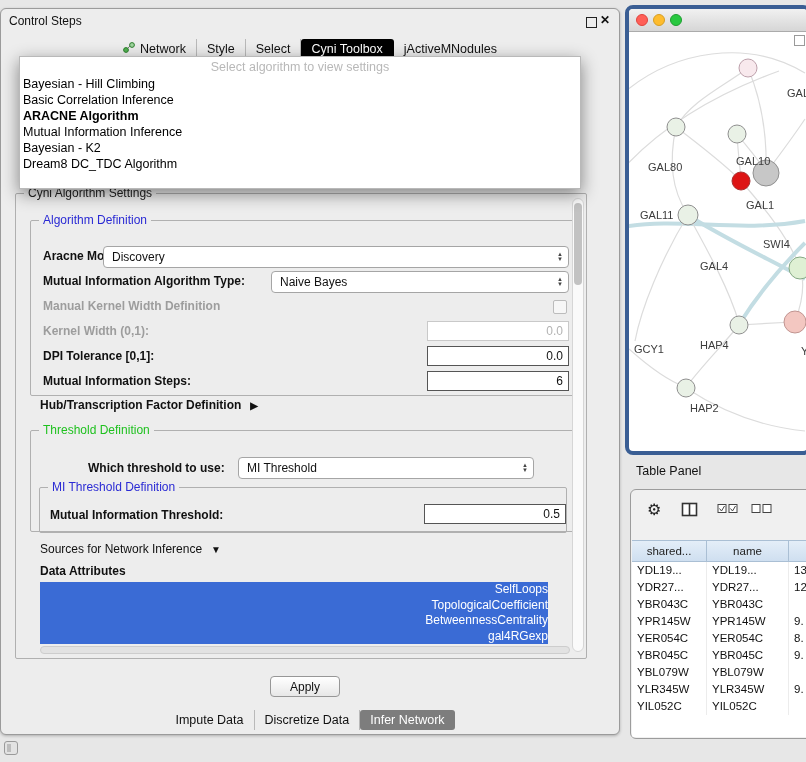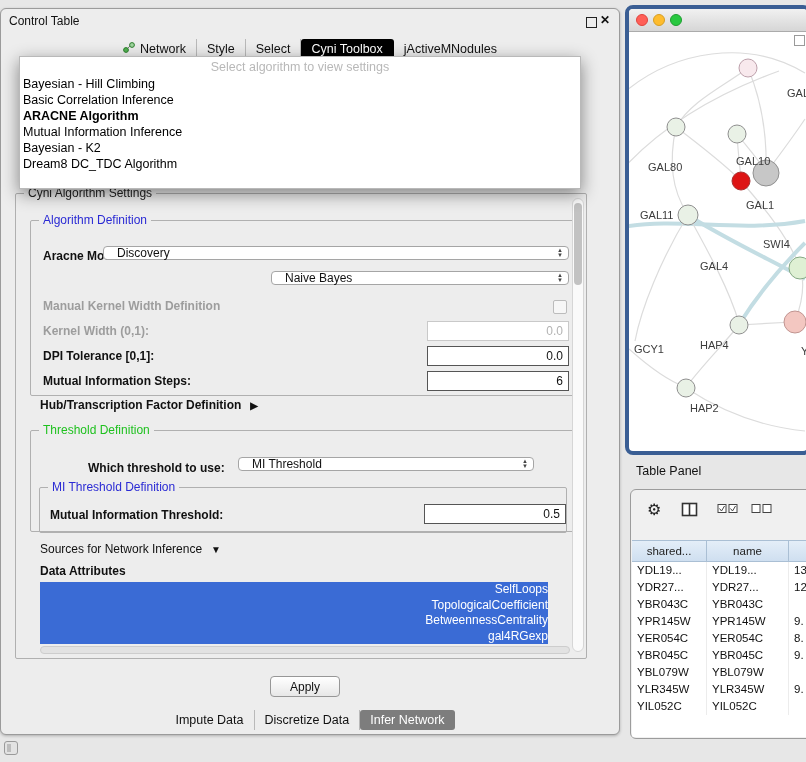--- a/index.html
+++ b/index.html
@@ -34,21 +34,21 @@
 
   .cyni-group{left:14px;top:184px;width:572px;height:466px;}
   .algo-def{left:14px;top:26px;width:544px;height:176px;}
   .thresh-group{left:14px;top:236px;width:544px;height:102px;}
   .mi-sub{left:8px;top:56px;width:528px;height:46px;}
 
   .lbl{position:absolute;font-size:12px;font-weight:bold;color:#111;white-space:nowrap;}
   .lbl.gray{color:#9d9d9d;}
 
   .combo{position:absolute;background:#fff;border:1px solid #a5a5a5;border-radius:4px;display:flex;
-      align-items:center;padding:0 5px 0 13px;box-sizing:border-box;height:14px;font-size:12px;}
+      align-items:center;padding:0 5px 0 8px;box-sizing:border-box;height:22px;font-size:12px;}
   .combo-value{flex:1;}
   .combo-arrows{display:flex;flex-direction:column;font-size:6px;line-height:5px;color:#444;padding-left:5px;}
 
   .tfield{position:absolute;background:#fff;border:1px solid #555;display:flex;align-items:center;
       justify-content:flex-end;padding:0 5px;font-size:12px;box-sizing:border-box;height:20px;}
   .tfield.disabled{border-color:#c9c9c9;color:#b3b3b3;}
 
   .checkbox{position:absolute;width:12px;height:12px;background:#f7f7f7;border:1px solid #bcbcbc;border-radius:2px;}
 
   .disc-row{position:absolute;font-size:12px;font-weight:bold;display:flex;gap:9px;align-items:center;white-space:nowrap;}
@@ -107,21 +107,21 @@
   .c1{width:75px;} .c2{width:82px;} .c3{flex:1;border-right:none;}
 
   .mini-panel-btn{position:absolute;left:4px;top:741px;width:14px;height:14px;border:1px solid #9a9a9a;
       border-radius:3px;background:#e3e3e3;box-sizing:border-box;}
   .mini-panel-btn::after{content:"";position:absolute;left:2px;top:2px;width:4px;height:8px;background:#bdbdbd;}
 </style>
 </head>
 <body>
 
 <section class="cp">
-  <span class="cp-title">Control Table</span>
+  <span class="cp-title">Control Steps</span>
   <span class="cp-float"></span>
   <span class="cp-close">✕</span>
 
   <div class="cp-tabs">
     <div class="cp-tab">
       <svg width="12" height="12" viewBox="0 0 12 12">
         <line x1="3" y1="8" x2="8" y2="3" stroke="#777" stroke-width="1"></line>
         <circle cx="3" cy="8" r="2.4" fill="#51b451" stroke="#2d7d2d"></circle>
         <circle cx="9" cy="3" r="2.4" fill="#9fd69f" stroke="#2d7d2d"></circle>
       </svg>
@@ -159,20 +159,21 @@
 
       <span class="lbl" style="left:12px;top:28px;">Aracne Mode:</span>
       <div class="combo" style="left:72px;top:25px;width:466px;">
         <span class="combo-value">Discovery</span>
         <span class="combo-arrows">
           <span>▲</span>
             <span>▼</span>
         </span>
       </div>
 
+      <span class="lbl" style="left:12px;top:53px;">Mutual Information Algorithm Type:</span>
       <div class="combo" style="left:240px;top:50px;width:298px;">
         <span class="combo-value">Naive Bayes</span>
         <span class="combo-arrows">
           <span>▲</span>
             <span>▼</span>
         </span>
       </div>
 
       <span class="lbl gray" style="left:12px;top:78px;">Manual Kernel Width Definition</span>
       <span class="checkbox" style="left:522px;top:79px;"></span>

